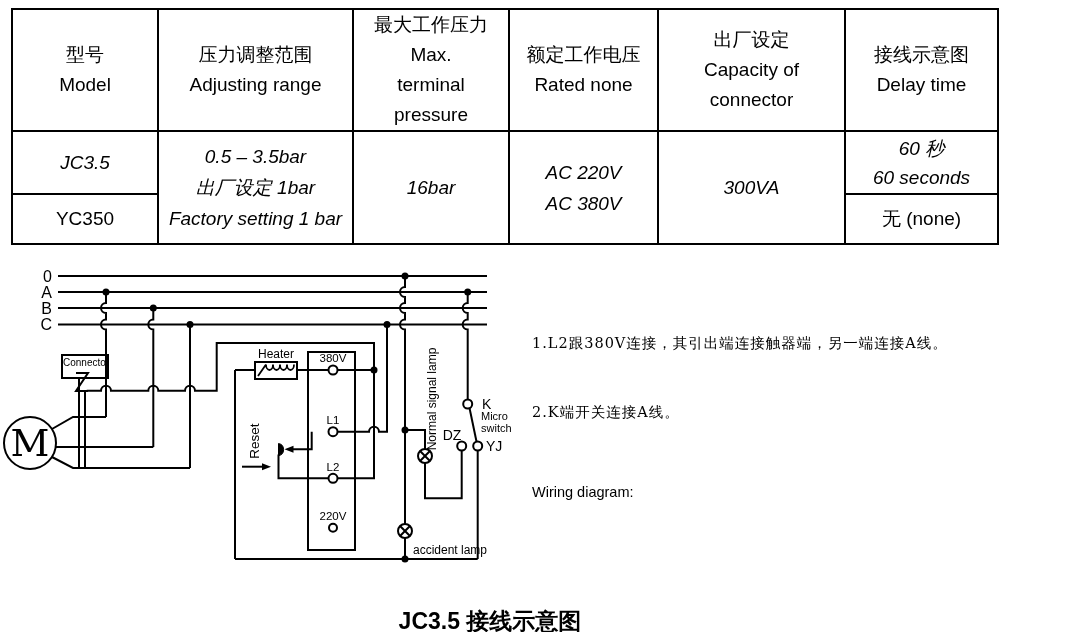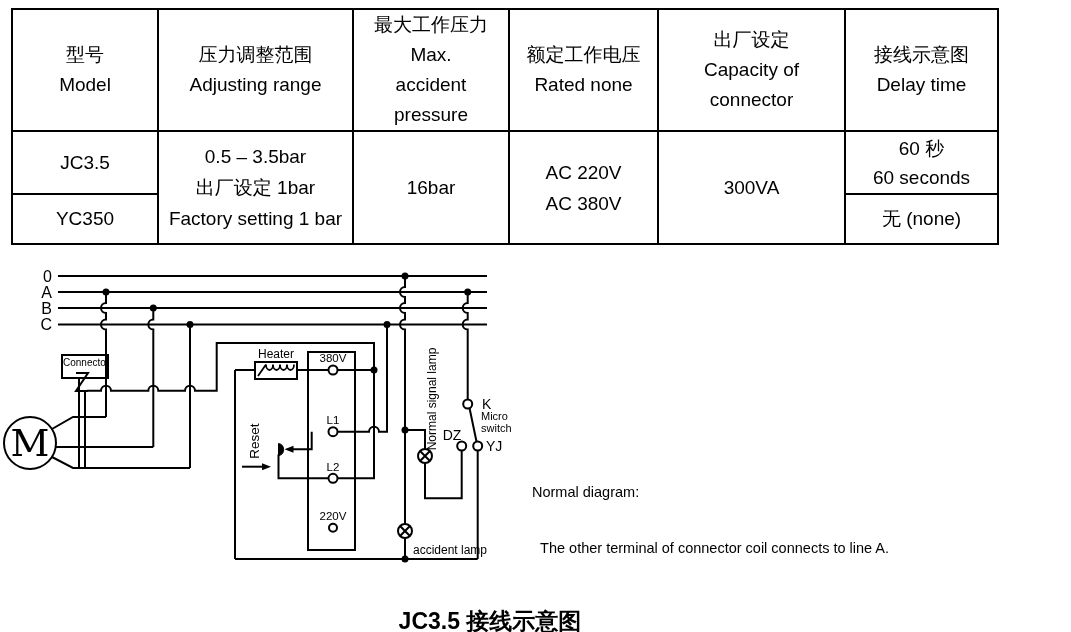--- a/index.html
+++ b/index.html
@@ -15,21 +15,21 @@
     border-collapse:collapse; table-layout:fixed;
   }
   .spec-table td, .spec-table th {
     border:2px solid #000; background:#fff;
     text-align:center; vertical-align:middle;
     font-size:19px; font-weight:normal; line-height:30px;
     font-family:"Liberation Sans", sans-serif;
     padding:0 2px;
   }
   .spec-table .hrow { height:119px; }
-  .spec-table .r1 { height:63px; }
+  .spec-table .r1 { height:63px;font-style:italic; }
   .spec-table .r2 { height:50px; }
   .cell-line { display:block; line-height:30px; }
   .body-line { display:block; line-height:31px; }
 
   
   .diagram {
     position:absolute; left:0; top:250px; width:530px; height:350px;
   }
   .diagram text { font-family:"Liberation Sans", sans-serif; fill:#000; }
 
@@ -72,21 +72,21 @@
       <span class="cell-line">型号</span>
       <span class="cell-line">Model</span>
     </th>
     <th>
       <span class="cell-line">压力调整范围</span>
       <span class="cell-line">Adjusting range</span>
     </th>
     <th>
       <span class="cell-line">最大工作压力</span>
       <span class="cell-line">Max.</span>
-      <span class="cell-line">accident</span>
+      <span class="cell-line">terminal</span>
       <span class="cell-line">pressure</span>
     </th>
     <th>
       <span class="cell-line">额定工作电压</span>
       <span class="cell-line">Rated none</span>
     </th>
     <th>
       <span class="cell-line">出厂设定</span>
       <span class="cell-line">Capacity of</span>
       <span class="cell-line">connector</span>
@@ -238,25 +238,26 @@
     <circle cx="374" cy="370" r="3.5"></circle>
     <circle cx="387" cy="324.5" r="3.5"></circle>
     <circle cx="405" cy="276" r="3.5"></circle>
     <circle cx="405" cy="430" r="3.5"></circle>
     <circle cx="405" cy="559" r="3.5"></circle>
     <circle cx="467.7" cy="292" r="3.5"></circle>
   </g>
 </svg>
 
 <div class="zh-block">
+  <div>1.L2跟380V连接，其引出端连接触器端，另一端连接A线。</div>
+  <div>2.K端开关连接A线。</div>
   
 </div>
 
 <div class="en-block">
-  <div>Normal diagram:</div>
-  <div>  The other terminal of connector coil connects to line A.</div>
+  <div>Wiring diagram:</div>
   
   
   
   
 </div>
 
 <div class="caption">JC3.5 接线示意图</div>
 
 </body></html>

